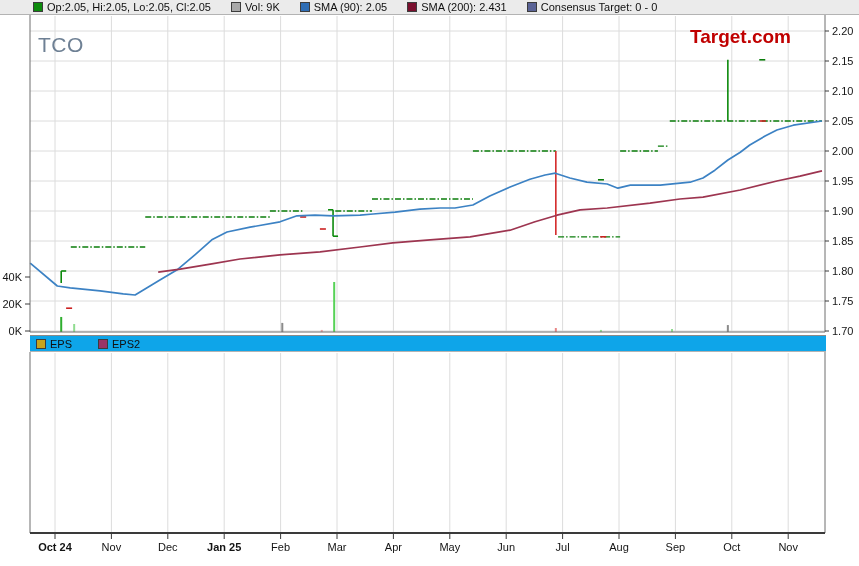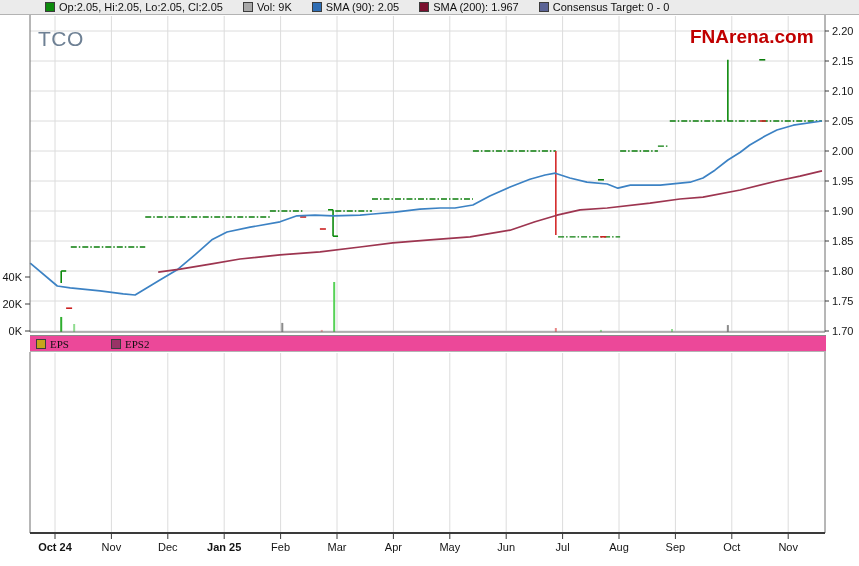--- a/index.html
+++ b/index.html
@@ -3,37 +3,36 @@
 <meta charset="utf-8">
 <style>
   html,body{margin:0;padding:0;background:#ffffff;}
   .window{
     position:relative;width:859px;height:566px;background:#ffffff;
     font-family:"Liberation Sans",sans-serif;overflow:hidden;
   }
   .top-legend{
     position:absolute;top:0;left:0;width:859px;height:15px;background:#ebebeb;
     border-bottom:1px solid #b3b3b3;display:flex;align-items:center;
-    padding-left:45px;gap:20px;font-size:11px;color:#101010;box-sizing:border-box;
+    padding-left:33px;gap:20px;font-size:11px;color:#101010;box-sizing:border-box;
     white-space:nowrap;
   }
   .legend-item{display:flex;align-items:center;gap:4px;}
   .swatch{width:8px;height:8px;border:1px solid #3c3c3c;display:inline-block;flex:none;}
   .ticker{
-    position:absolute;left:38px;top:27px;font-size:21px;color:#6e8094;letter-spacing:.5px;
+    position:absolute;left:38px;top:33px;font-size:21px;color:#6e8094;letter-spacing:.5px;
   }
   .watermark{
     position:absolute;left:690px;top:26px;font-size:19px;font-weight:bold;color:#c00000;
   }
   .eps-legend{
-    position:absolute;left:30px;top:335px;width:796px;height:17px;background:#ec4899;
+    position:absolute;left:30px;top:335px;width:796px;height:17px;background:#0ea5e9;
     border-top:1px solid #8a8a8a;border-bottom:1px solid #b3b3b3;
-    display:flex;align-items:center;gap:42px;padding-left:6px;font-size:11px;color:#101010;
+    display:flex;align-items:center;gap:26px;padding-left:6px;font-size:11px;color:#101010;
     box-sizing:border-box;
-    font-family:Liberation Serif, serif;
   }
   svg{position:absolute;top:0;left:0;}
 </style>
 </head>
 <body>
 
 <div class="window">
   <div class="top-legend" id="top-legend">
       <span class="legend-item">
         <span class="swatch" style="background: rgb(12, 138, 12);"></span>
@@ -42,21 +41,21 @@
       <span class="legend-item">
         <span class="swatch" style="background: rgb(168, 168, 168);"></span>
         <span>Vol: 9K</span>
       </span>
       <span class="legend-item">
         <span class="swatch" style="background: rgb(46, 109, 180);"></span>
         <span>SMA (90): 2.05</span>
       </span>
       <span class="legend-item">
         <span class="swatch" style="background: rgb(122, 15, 46);"></span>
-        <span>SMA (200): 1.967</span>
+        <span>SMA (200): 2.431</span>
       </span>
       <span class="legend-item">
         <span class="swatch" style="background: rgb(90, 99, 150);"></span>
         <span>Consensus Target: 0 - 0</span>
       </span>
     </div>
   <svg id="chart" width="859" height="566">
       <g>
         <line x1="55" y1="16" x2="55" y2="331" stroke="#dcdcdc" stroke-width="1"></line>
         <line x1="55" y1="353" x2="55" y2="532" stroke="#dcdcdc" stroke-width="1"></line>
@@ -202,21 +201,21 @@
         <text x="619" y="551" text-anchor="middle" fill="#141414" font-size="11px" font-family="&quot;Liberation Sans&quot;,sans-serif" font-weight="normal">Aug</text>
         <line x1="675.4" y1="533" x2="675.4" y2="539" stroke="#3a3a3a"></line>
         <text x="675.4" y="551" text-anchor="middle" fill="#141414" font-size="11px" font-family="&quot;Liberation Sans&quot;,sans-serif" font-weight="normal">Sep</text>
         <line x1="731.8" y1="533" x2="731.8" y2="539" stroke="#3a3a3a"></line>
         <text x="731.8" y="551" text-anchor="middle" fill="#141414" font-size="11px" font-family="&quot;Liberation Sans&quot;,sans-serif" font-weight="normal">Oct</text>
         <line x1="788.1999999999999" y1="533" x2="788.1999999999999" y2="539" stroke="#3a3a3a"></line>
         <text x="788.1999999999999" y="551" text-anchor="middle" fill="#141414" font-size="11px" font-family="&quot;Liberation Sans&quot;,sans-serif" font-weight="normal">Nov</text>
       </g>
     </svg>
   <div class="ticker">TCO</div>
-  <div class="watermark">FNArena.com</div>
+  <div class="watermark">Target.com</div>
   <div class="eps-legend" id="eps-legend">
       <span class="legend-item">
         <span class="swatch" style="background: rgb(199, 164, 28);"></span>
         <span>EPS</span>
       </span>
       <span class="legend-item">
         <span class="swatch" style="background: rgb(153, 51, 102);"></span>
         <span>EPS2</span>
       </span>
     </div>

